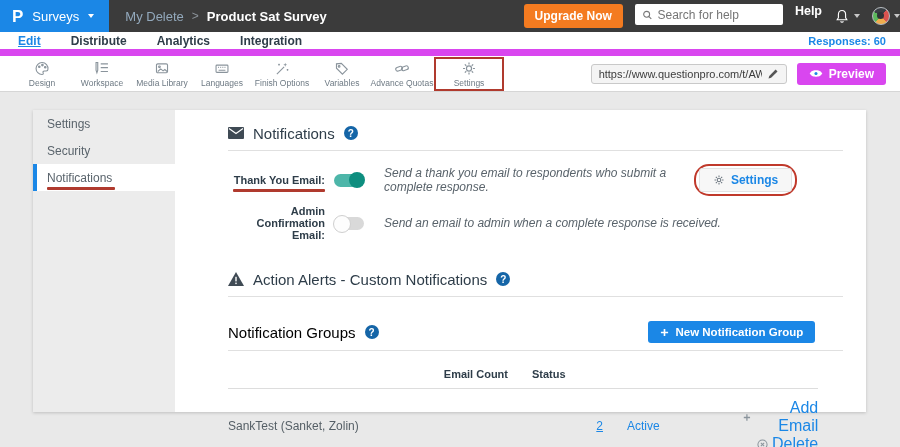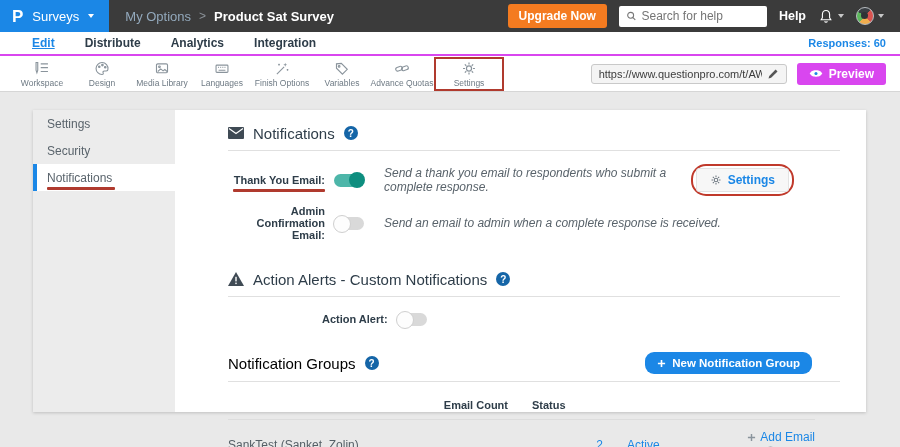--- a/index.html
+++ b/index.html
@@ -15,32 +15,32 @@
   .topbar { height:32px; background:#3b3b3b; display:flex; align-items:center; flex-shrink:0; }
   .logo-area { height:32px; background:#1b87e6; display:flex; align-items:center; gap:9px; padding:0 15px 0 12px; cursor:pointer; }
   .logo { color:#fff; font-size:17px; font-weight:bold; line-height:1; }
   .prod-name { color:#fff; font-size:13px; }
   .caret { width:0; height:0; border-left:3.5px solid transparent; border-right:3.5px solid transparent; border-top:4px solid #fff; display:inline-block; }
   .caret.gray { border-top-color:#c7c7c7; }
   .breadcrumb { margin-left:16px; display:flex; align-items:center; gap:8px; font-size:13px; }
   .crumb-link { color:#93a9bc; cursor:pointer; text-decoration:none; }
   .crumb-sep { color:#8b9299; font-size:12px; }
   .crumb-current { color:#fff; font-weight:600; }
-  .topbar-right { margin-left:auto; display:flex; align-items:center; gap:12px; padding-right:16px; }
+  .topbar-right { margin-left:auto; display:flex; gap:12px; padding-right:0; }
   .upgrade { background:#f47b20; color:#fff; border:none; border-radius:3px; font-weight:700; font-size:12px; padding:5px 11px; font-family:inherit; cursor:pointer; }
   .searchbox { background:#fff; border-radius:2px; height:21px; width:148px; display:flex; align-items:center; gap:5px; padding:0 7px; }
   .searchbox input { border:none; outline:none; width:100%; font-size:12px; color:#3b82f6; font-family:inherit; background:transparent; }
   .help { color:#fff; font-size:12.5px; font-weight:600; cursor:pointer; }
   .icon-wrap { display:flex; align-items:center; gap:4px; cursor:pointer; }
   .avatar { width:18px; height:18px; border-radius:50%; border:1.5px solid #b9bec2; position:relative;
     background:conic-gradient(#3a3f44 0 40deg, #d9534f 40deg 140deg, #f0ad4e 140deg 220deg, #5cb85c 220deg 300deg, #3a3f44 300deg 360deg); }
   .avatar::after { content:""; position:absolute; left:4px; top:4px; width:7px; height:7px; border-radius:50%; background:#2f3337; }
 
   
-  .tabbar { height:24px; background:#fff; display:flex; align-items:center; gap:30px; padding:0 14px 0 32px; border-bottom:2px solid #d946ef; flex-shrink:0; }
+  .tabbar { height:24px; background:#fff; display:flex; align-items:center; gap:30px; padding:0 14px 0 18px; border-bottom:7px solid #d946ef; flex-shrink:0; }
   .tab { font-size:12px; font-weight:700; color:#2e3d49; text-decoration:none; cursor:pointer; }
   .tab.active { color:#1b87e6; text-decoration:underline; }
   .responses { margin-left:auto; color:#1b87e6; font-size:11px; font-weight:700; }
 
   
   .toolbar { height:36px; background:#fff; display:flex; align-items:center; padding:0 14px 0 12px; border-bottom:1px solid #d6d6d6; flex-shrink:0; }
   .tool { display:flex; flex-direction:column; align-items:center; justify-content:center; width:60px; gap:1px; cursor:pointer; }
   .tool-label { font-size:8.5px; color:#6e7a84; white-space:nowrap; }
   .red-box { border:2px solid #b03a2e; padding:1px 3px; margin:0 2px; }
   .toolbar-right { margin-left:auto; display:flex; align-items:center; gap:10px; }
@@ -76,46 +76,46 @@
   .toggle.on::after { content:""; position:absolute; right:-1px; top:-1.5px; width:16px; height:16px; border-radius:50%; background:#0e8e7f; }
   .toggle.off { background:#d9d9d9; }
   .toggle.off::after { content:""; position:absolute; left:-1px; top:-1.5px; width:16px; height:16px; border-radius:50%; background:#fdfdfd; border:1px solid #cfcfcf; }
   .t-desc { margin-left:20px; font-size:12px; color:#59636b;font-style:italic; }
   .settings-btn-wrap { margin-left:auto; margin-right:46px; }
   .red-pill { border:2px solid #c0392b; border-radius:15px; padding:2px 3px; display:inline-block; }
   .settings-btn { display:flex; align-items:center; gap:6px; background:#f7f7f7; border:1px solid #e3e3e3; border-radius:3px; padding:4px 13px; font-size:12px; font-weight:700; color:#1b87e6; font-family:inherit; cursor:pointer; }
 
   .sec2 { margin-top:28px; }
   .groups-head { display:flex; align-items:center; gap:9px; margin-top:24px; height:22px; }
-  .new-group { margin-left:auto; margin-right:28px; background:#1b87e6; color:#fff; font-weight:700; font-size:11.5px; border:none; border-radius:9px; height:22px; display:flex; align-items:center; gap:6px; padding:0 12px; font-family:inherit; cursor:pointer; }
+  .new-group { margin-left:auto; margin-right:28px; background:#1b87e6; color:#fff; font-weight:700; font-size:11.5px; border:none; border-radius:3px; height:22px; display:flex; align-items:center; gap:6px; padding:0 12px; font-family:inherit; cursor:pointer; }
   .gtable { margin-top:10px; margin-right:25px; }
   .g-row { display:grid; grid-template-columns:280px 95px 140px 1fr; align-items:center; }
   .g-row.head { font-size:11px; font-weight:700; color:#2e3d49; padding:7px 0 8px; border-bottom:1px solid #ddd; }
   .g-row.data { font-size:12px; color:#555f66; padding:10px 0; }
   .col-email { text-align:right; }
   .col-status { padding-left:24px; }
   .col-actions { text-align:right; }
   .link { color:#1b87e6; cursor:pointer; text-decoration:none; }
   .link.u { text-decoration:underline; }
-  .action-link { color:#1b87e6; font-size:12px; display:inline-flex; align-items:center; gap:4px; cursor:pointer; }
+  .action-link { color:#1b87e6; font-size:16px; display:inline-flex; align-items:center; gap:4px; cursor:pointer; }
   .action-link + .action-link { margin-left:14px; }
 </style>
 </head>
 <body>
 
 <div class="screen">
 
   <header class="topbar">
     <div class="logo-area">
       <span class="logo">P</span>
       <span class="prod-name">Surveys</span>
       <span class="caret"></span>
     </div>
     <nav class="breadcrumb">
-      <a class="crumb-link">My Options</a>
+      <a class="crumb-link">My Delete</a>
       <span class="crumb-sep">&gt;</span>
       <span class="crumb-current">Product Sat Survey</span>
     </nav>
     <div class="topbar-right">
       <button class="upgrade">Upgrade Now</button>
       <div class="searchbox">
         <svg width="12" height="12" viewBox="0 0 16 16">
             <circle cx="7" cy="7" r="4.5" fill="none" stroke="#777" stroke-width="1.6"></circle>
             <path d="M10.5 10.5L14 14" stroke="#777" stroke-width="1.6"></path>
           </svg>
@@ -141,36 +141,36 @@
     <a class="tab">Distribute</a>
     <a class="tab">Analytics</a>
     <a class="tab">Integration</a>
     <span class="responses">Responses: 60</span>
   </nav>
 
   <div class="toolbar">
     <div class="tool">
       <svg width="18" height="17" viewBox="0 0 20 20">
           <g fill="none" stroke="#8a949c" stroke-width="1.3">
-            <path d="M5 3v9l-1 3-1-3V3z"></path>
-            <path d="M8.5 4.5H17M8.5 9H17M8.5 13.5H17"></path>
-          </g>
-        </svg>
-      <span class="tool-label">Workspace</span>
-    </div>
-    <div class="tool">
-      <svg width="18" height="17" viewBox="0 0 20 20">
-          <g fill="none" stroke="#8a949c" stroke-width="1.3">
             <path d="M10 3a7 7 0 1 0 0 14c1.5 0 1.8-1 1.3-2s0-2 1.5-2H15a2 2 0 0 0 2-2 7 7 0 0 0-7-8z"></path>
             <circle cx="6.8" cy="8" r="0.9" fill="#8a949c"></circle>
             <circle cx="10.5" cy="6" r="0.9" fill="#8a949c"></circle>
             <circle cx="13.8" cy="8.5" r="0.9" fill="#8a949c"></circle>
           </g>
         </svg>
       <span class="tool-label">Design</span>
+    </div>
+    <div class="tool">
+      <svg width="18" height="17" viewBox="0 0 20 20">
+          <g fill="none" stroke="#8a949c" stroke-width="1.3">
+            <path d="M5 3v9l-1 3-1-3V3z"></path>
+            <path d="M8.5 4.5H17M8.5 9H17M8.5 13.5H17"></path>
+          </g>
+        </svg>
+      <span class="tool-label">Workspace</span>
     </div>
     <div class="tool">
       <svg width="18" height="17" viewBox="0 0 20 20">
           <g fill="none" stroke="#8a949c" stroke-width="1.3">
             <rect x="3.5" y="4.5" width="13" height="10.5" rx="1.5"></rect>
             <circle cx="7" cy="8" r="1"></circle>
             <path d="M5 13.5l3.5-3 2.8 2.3 2-1.6 2.7 2.3"></path>
           </g>
         </svg>
       <span class="tool-label">Media Library</span>
@@ -300,24 +300,20 @@
           <svg width="16" height="14" viewBox="0 0 16 14">
               <path d="M8 0L16 14H0z" fill="#3f4a54"></path>
               <rect x="7.3" y="4.8" width="1.4" height="4.6" fill="#fff"></rect>
               <rect x="7.3" y="10.6" width="1.4" height="1.5" fill="#fff"></rect>
             </svg>
           <span class="sec-title">Action Alerts - Custom Notifications</span>
           <span class="help-badge"></span>
         </div>
         <hr class="divider">
 
-        <div class="toggle-row indent">
-          <span class="t-label autow">Action Alert:</span>
-          <span class="toggle off"></span>
-        </div>
 
         <div class="groups-head">
           <span class="sec-title gray">Notification Groups</span>
           <span class="help-badge"></span>
           <button class="new-group">
             <svg width="9" height="9" viewBox="0 0 10 10">
                 <path d="M5 1v8M1 5h8" stroke="#fff" stroke-width="1.8"></path>
               </svg>
             <span>New Notification Group</span>
           </button>

